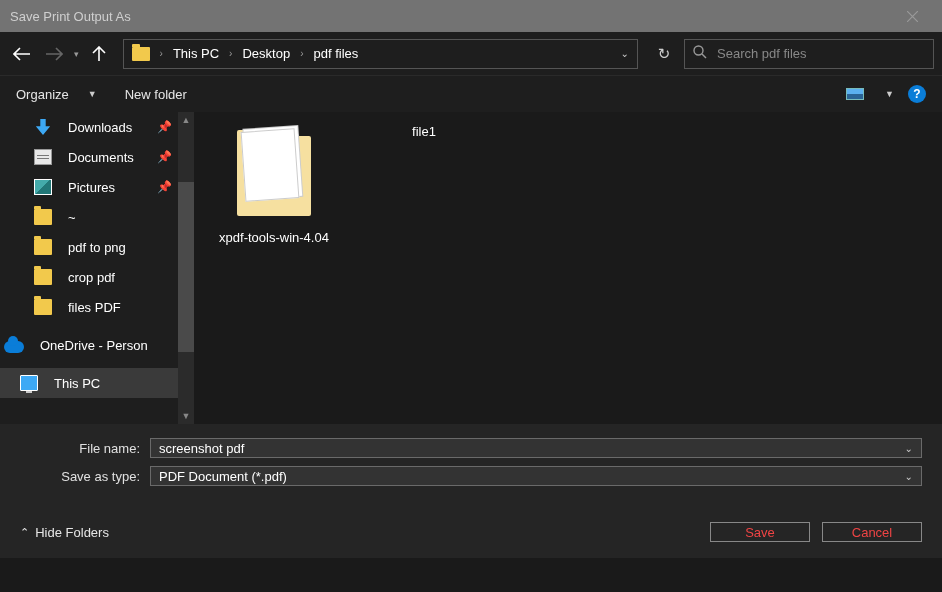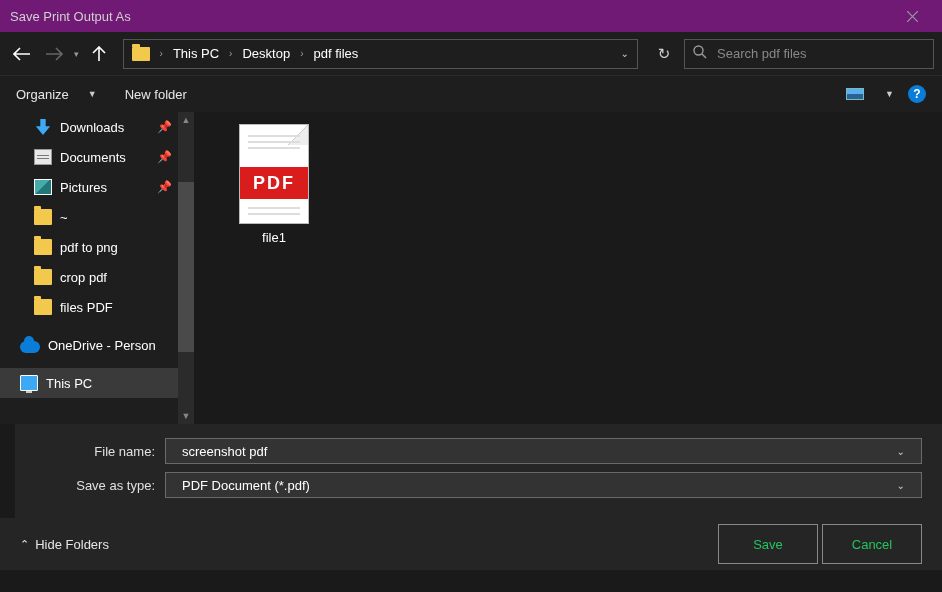--- a/index.html
+++ b/index.html
@@ -1,18 +1,18 @@
 <!DOCTYPE html>
 <html><head>
 <meta charset="utf-8">
 <style>
   * { box-sizing: border-box; margin: 0; padding: 0; font-family: "Segoe UI", Arial, sans-serif; }
   body { background: #1a1a1a; width: 942px; height: 592px; overflow: hidden; color: #fff; font-size: 13px; }
 
-  .titlebar { height: 32px; display: flex; align-items: center; padding: 0 10px; background: #701a75; justify-content: space-between; }
+  .titlebar { height: 32px; display: flex; align-items: center; padding: 0 10px; background: #737373; justify-content: space-between; }
   .titlebar .title { color: #cfcfcf; font-size: 13px; }
   .close-x { width: 40px; height: 32px; display: flex; align-items: center; justify-content: center; color: #999; font-size: 14px; }
 
   .navbar { height: 44px; display: flex; align-items: center; padding: 0 8px; gap: 4px; background: #1e1e1e; border-bottom: 1px solid #2a2a2a; }
   .nav-btn { width: 28px; height: 28px; display: flex; align-items: center; justify-content: center; color: #fff; }
   .nav-btn.disabled { color: #666; }
   .chev-small { color: #999; font-size: 9px; margin: 0 2px; }
 
   .addressbar { flex: 1; height: 30px; border: 1px solid #555; display: flex; align-items: center; padding: 0 8px; margin: 0 6px; background: #1e1e1e; }
   .addressbar .crumb { color: #fff; padding: 0 4px; }
@@ -32,21 +32,21 @@
   .view-ic { width:18px; height:12px; background: linear-gradient(180deg,#5bb0f0 50%, #2a6496 50%); border:1px solid #7bb; margin-right:2px; }
   .help { width: 18px; height: 18px; border-radius: 50%; background: #0a7dd8; color: #fff; font-size: 12px; font-weight: bold; display: flex; align-items: center; justify-content: center; }
 
   .body { display: flex; height: 312px; background: #1a1a1a; }
   .tree { width: 194px; background: #1e1e1e; position: relative; overflow: hidden; }
   .tree-scrollbar { position:absolute; right:0; top:0; width:16px; height:100%; background:#2b2b2b;}
   .tree-thumb { position:absolute; right:0; top:70px; width:16px; height:170px; background:#4a4a4a;}
   .tree-arrow { position:absolute; right:0; width:16px; height:16px; display:flex; align-items:center; justify-content:center; font-size:9px; color:#888;}
   .tree-arrow.up{top:0;} .tree-arrow.dn{bottom:0;}
 
-  .tree-item { height: 30px; display: flex; align-items: center; padding-left: 34px; gap: 8px; color: #fff; white-space: nowrap; }
+  .tree-item { height: 30px; display: flex; align-items: center; padding-left: 34px; gap: 16px; color: #fff; white-space: nowrap; }
   .tree-item.sel { background: #3a3a3a; }
   .pin { margin-left: auto; margin-right: 22px; color: #888; font-size: 12px; }
   .ic { width: 18px; height: 16px; flex-shrink: 0; display: inline-block; }
   .ic-dl { background: radial-gradient(circle, #3da9f5 40%, #2a7 0); clip-path: polygon(35% 0,65% 0,65% 45%,90% 45%,50% 100%,10% 45%,35% 45%); background:#3da9f5;}
   .ic-doc { background: #e8e8e8; border:1px solid #999; position:relative;}
   .ic-doc::after{content:"";position:absolute;top:2px;left:2px;right:2px;height:1px;box-shadow:0 0 0 #777,0 3px 0 #777,0 6px 0 #777;}
   .ic-pic { background: linear-gradient(135deg,#4aa 50%,#277 50%); border:1px solid #fff;}
   .ic-folder { background:#f2c94c; border-radius:1px; position:relative;}
   .ic-folder::before{content:"";position:absolute;top:-3px;left:0;width:7px;height:3px;background:#f2c94c;border-radius:1px 1px 0 0;}
   .ic-cloud { width:20px; height:12px; background:#0a7dd8; border-radius:6px; position:relative; margin-top:4px;}
@@ -62,30 +62,30 @@
   .folder-thumb::before { content:""; position:absolute; top:-6px; left:0; width:24px; height:8px; background:#f6e0a0; border-radius:2px 2px 0 0;}
   .folder-pages { position:absolute; top:6px; left:14px; width:54px; height:70px; background:#fff; border:1px solid #ccc; transform:rotate(-4deg); box-shadow:3px -2px 0 #fff, 3px -2px 0 1px #ccc;}
 
   .pdf-thumb { background:#fff; border:1px solid #bbb; position:absolute; inset:0 10px 0 10px; border-radius:0;}
   .pdf-thumb::before{content:"";position:absolute;top:0;right:0;width:20px;height:20px;background:linear-gradient(135deg,transparent 48%, #ccc 50%, #eee 52%);}
   .pdf-band { position:absolute; top:42px; left:0; right:0; height:32px; background:#d91d1d; color:#fff; font-weight:bold; font-size:18px; letter-spacing:2px; display:flex; align-items:center; justify-content:center; }
   .pdf-lines::before,.pdf-lines::after{content:"";position:absolute;left:8px;right:8px;height:2px;background:#ddd;}
   .pdf-lines::before{top:10px; box-shadow:0 6px 0 #ddd,0 12px 0 #ddd;}
   .pdf-lines::after{bottom:8px; box-shadow:0 -6px 0 #ddd;}
 
-  .bottom { background: #252525; padding: 14px 20px 12px; margin-left: 15px; }
+  .bottom { background: #252525; padding: 14px 20px 12px; }
   .row { display: flex; align-items: center; margin-bottom: 8px; }
   .row label { width: 130px; text-align: right; color: #e0e0e0; padding-right: 10px; font-size: 13px;}
-  .combo { flex: 1; height: 26px; border: 1px solid #6a6a6a; background: #333; color: #fff; display: flex; align-items: center; padding: 0 16px; font-size: 13px;}
+  .combo { flex: 1; height: 20px; border: 1px solid #6a6a6a; background: #333; color: #fff; display: flex; align-items: center; padding: 0 8px; font-size: 13px;}
   .combo .dd { margin-left: auto; font-size: 10px; color:#ccc;}
 
   .footer { height: 52px; display:flex; align-items:center; padding: 0 20px; background:#252525;}
   .hide-folders { display:flex; align-items:center; gap:6px; color:#e6e6e6; }
   .footer .spacer { flex:1; }
-  .btn { width: 100px; height: 40px; border:1px solid #888; background:transparent; color:#22c55e; margin-left:4px; font-size:13px;}
+  .btn { width: 100px; height: 20px; border:1px solid #888; background:transparent; color:#ef4444; margin-left:12px; font-size:13px;}
 </style>
 </head>
 <body>
 
 <div class="titlebar">
   <span class="title">Save Print Output As</span>
   <div class="close-x">
     <svg width="11" height="11" viewBox="0 0 11 11">
         <path d="M0 0 L11 11 M11 0 L0 11" stroke="#999" stroke-width="1.2"></path>
       </svg>
@@ -179,43 +179,44 @@
         <span>pdf to png</span>
       </div>
     <div class="tree-item">
         <span class="ic ic-folder"></span>
         <span>crop pdf</span>
       </div>
     <div class="tree-item">
         <span class="ic ic-folder"></span>
         <span>files PDF</span>
       </div>
-    <div class="tree-item" style="padding-left:20px;margin-top:8px">
+    <div class="tree-item" style="padding-left:4px;margin-top:8px">
         <span class="ic ic-cloud"></span>
         <span>OneDrive - Person</span>
       </div>
     <div class="tree-item sel" style="padding-left:20px;margin-top:8px">
         <span class="ic ic-pc"></span>
         <span>This PC</span>
       </div>
 
     <div class="tree-scrollbar"></div>
     <div class="tree-thumb"></div>
     <div class="tree-arrow up">▲</div>
     <div class="tree-arrow dn">▼</div>
   </div>
 
   <div class="content">
     <div class="file">
       <div class="thumb">
-        <div class="pdf-thumb">
-            <div class="pdf-lines"></div>
-            <div class="pdf-band">PDF</div>
-          </div>
-      </div>
+        <div class="folder-thumb"></div>
+          <div class="folder-pages"></div>
+      </div>
+      <div>xpdf-tools-win-4.04</div>
+    </div>
+    <div class="file">
       <div>file1</div>
     </div>
   </div>
 </div>
 
 <div class="bottom">
   <div class="row">
     <label>File name:</label>
     <div class="combo">
       <span>screenshot pdf</span>

